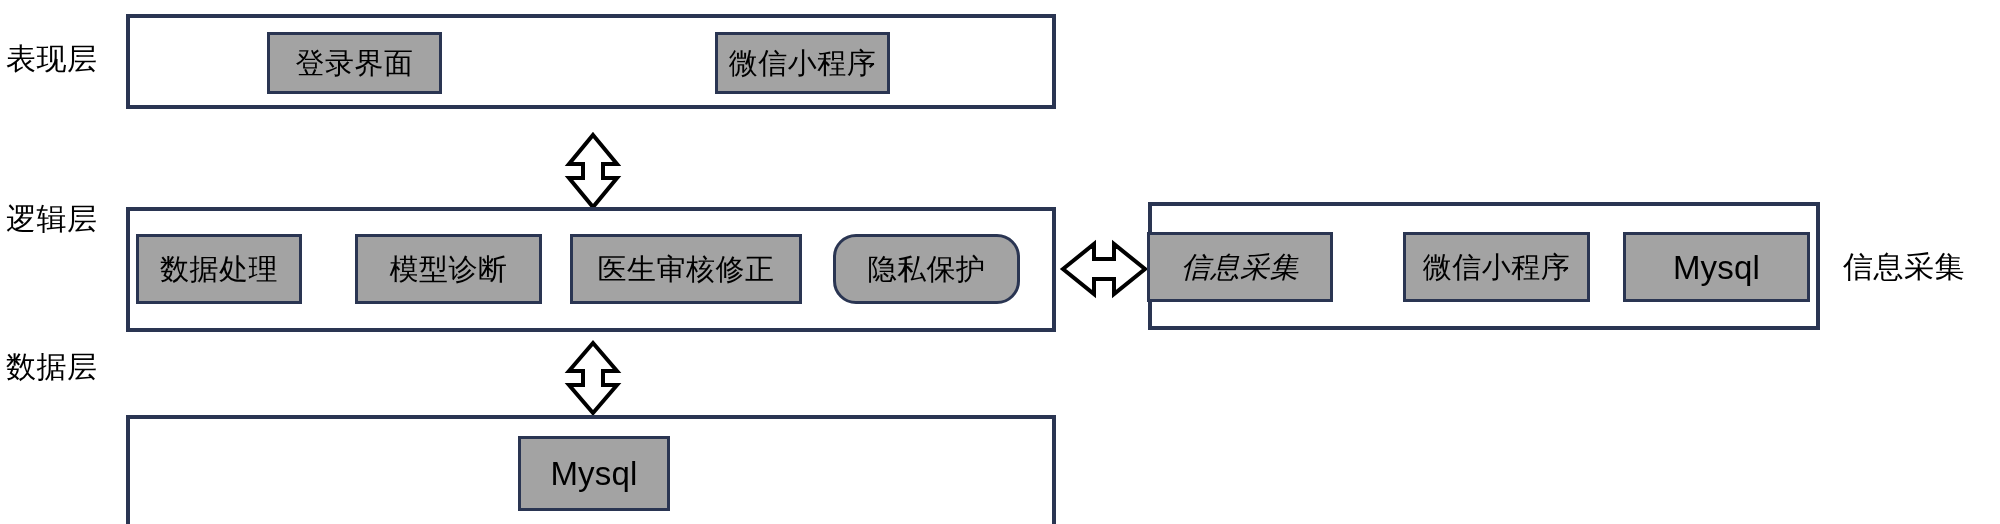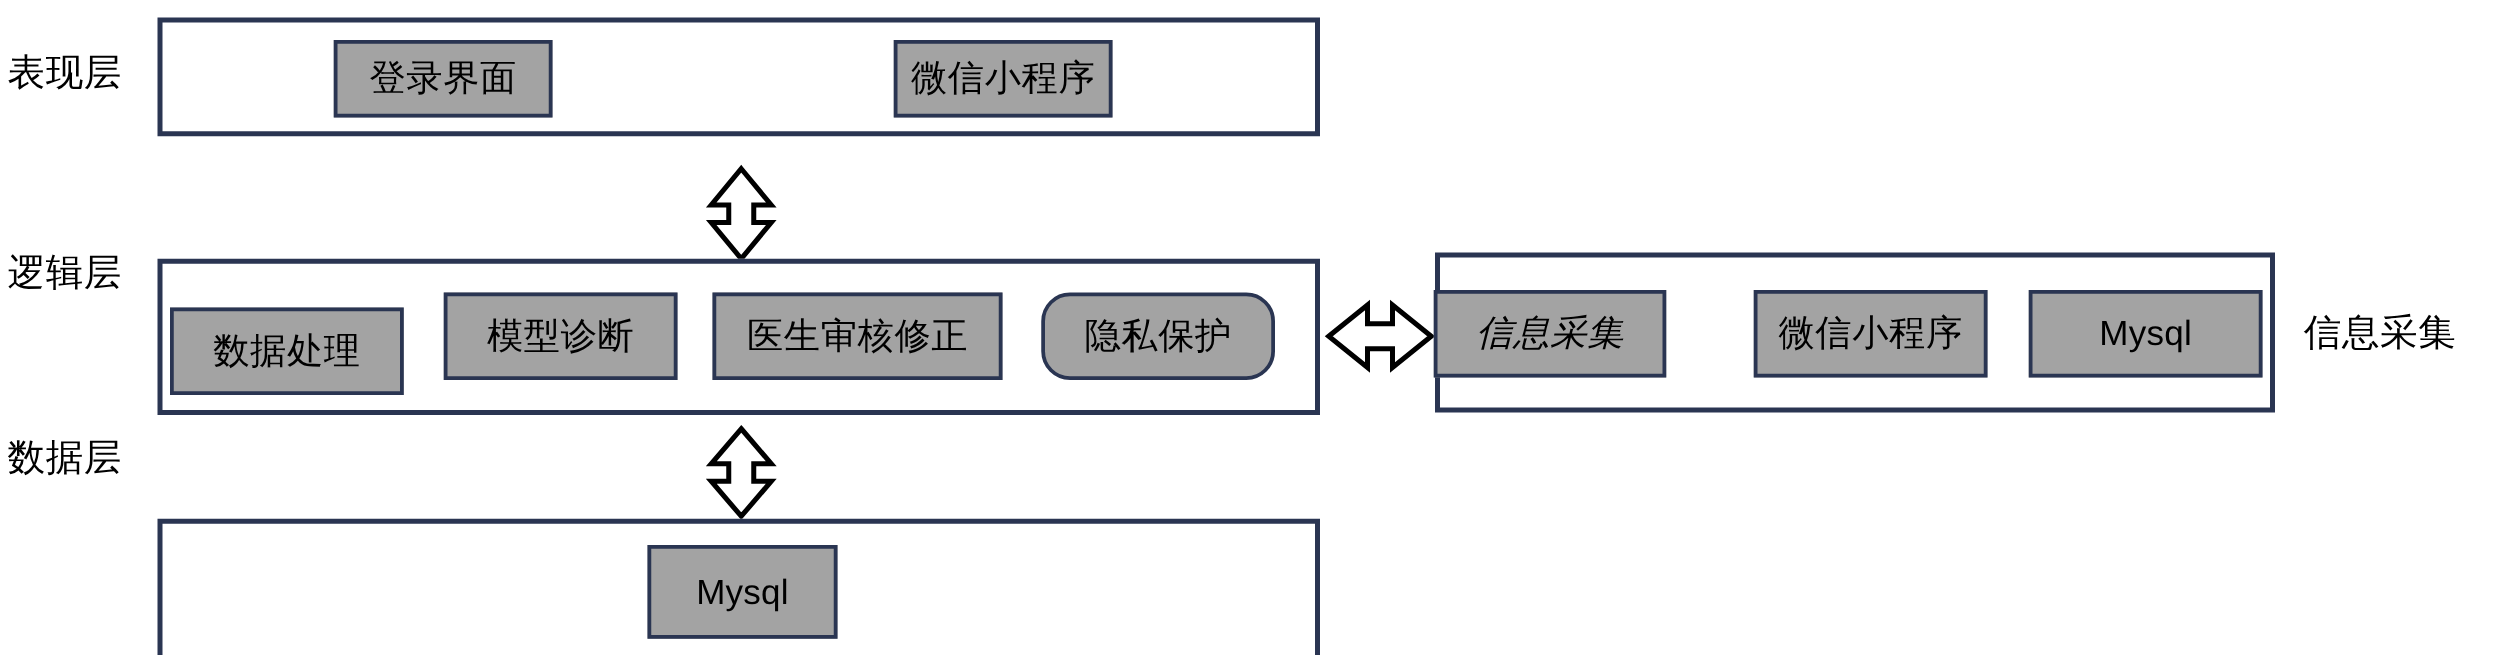--- a/index.html
+++ b/index.html
@@ -48,21 +48,21 @@
     display: flex;
     align-items: center;
     justify-content: center;
     font-size: 29px;
     line-height: 1;
     color: #000000;
     white-space: nowrap;
     letter-spacing: 0.5px;
   }
   .module-box.latin {
-    font-size: 28px;
+    font-size: 33px;
     letter-spacing: 0.2px;
   }
 
   
   .arrow {
     position: absolute;
   }
   .arrow svg {
     display: block;
     overflow: visible;
@@ -96,21 +96,21 @@
     <svg width="56" height="74" viewBox="0 0 56 74">
       <polygon points="28,1 52,30 38,30 38,44 52,44 28,73 4,44 18,44 18,30 4,30" fill="#ffffff" stroke="#000000" stroke-width="4" stroke-linejoin="miter"></polygon>
     </svg>
   </div>
 
   <div class="layer-label" style="left:6px; top:192px;">逻辑层</div>
 
   <div class="layer-panel" style="left:126px; top:195px; width:930px; height:125px;">
   </div>
 
-  <div class="module-box" style="left:136px; top:234px; width:187px; height:70px;">数据处理</div>
+  <div class="module-box" style="left:136px; top:222px; width:166px; height:70px;">数据处理</div>
 
   <div class="module-box" style="left:355px; top:222px; width:187px; height:70px;">模型诊断</div>
 
   <div class="module-box" style="left:570px; top:222px; width:232px; height:70px;">医生审核修正</div>
 
   <div class="module-box" style="left:833px; top:222px; width:187px; height:70px;border-radius:23px;">隐私保护</div>
 
   <div class="arrow" style="left:1062px; top:228px;">
     <svg width="84" height="58" viewBox="0 0 84 58">
       <polygon points="1,29 32,4 32,19 52,19 52,4 83,29 52,54 52,39 32,39 32,54" fill="#ffffff" stroke="#000000" stroke-width="4" stroke-linejoin="miter"></polygon>

